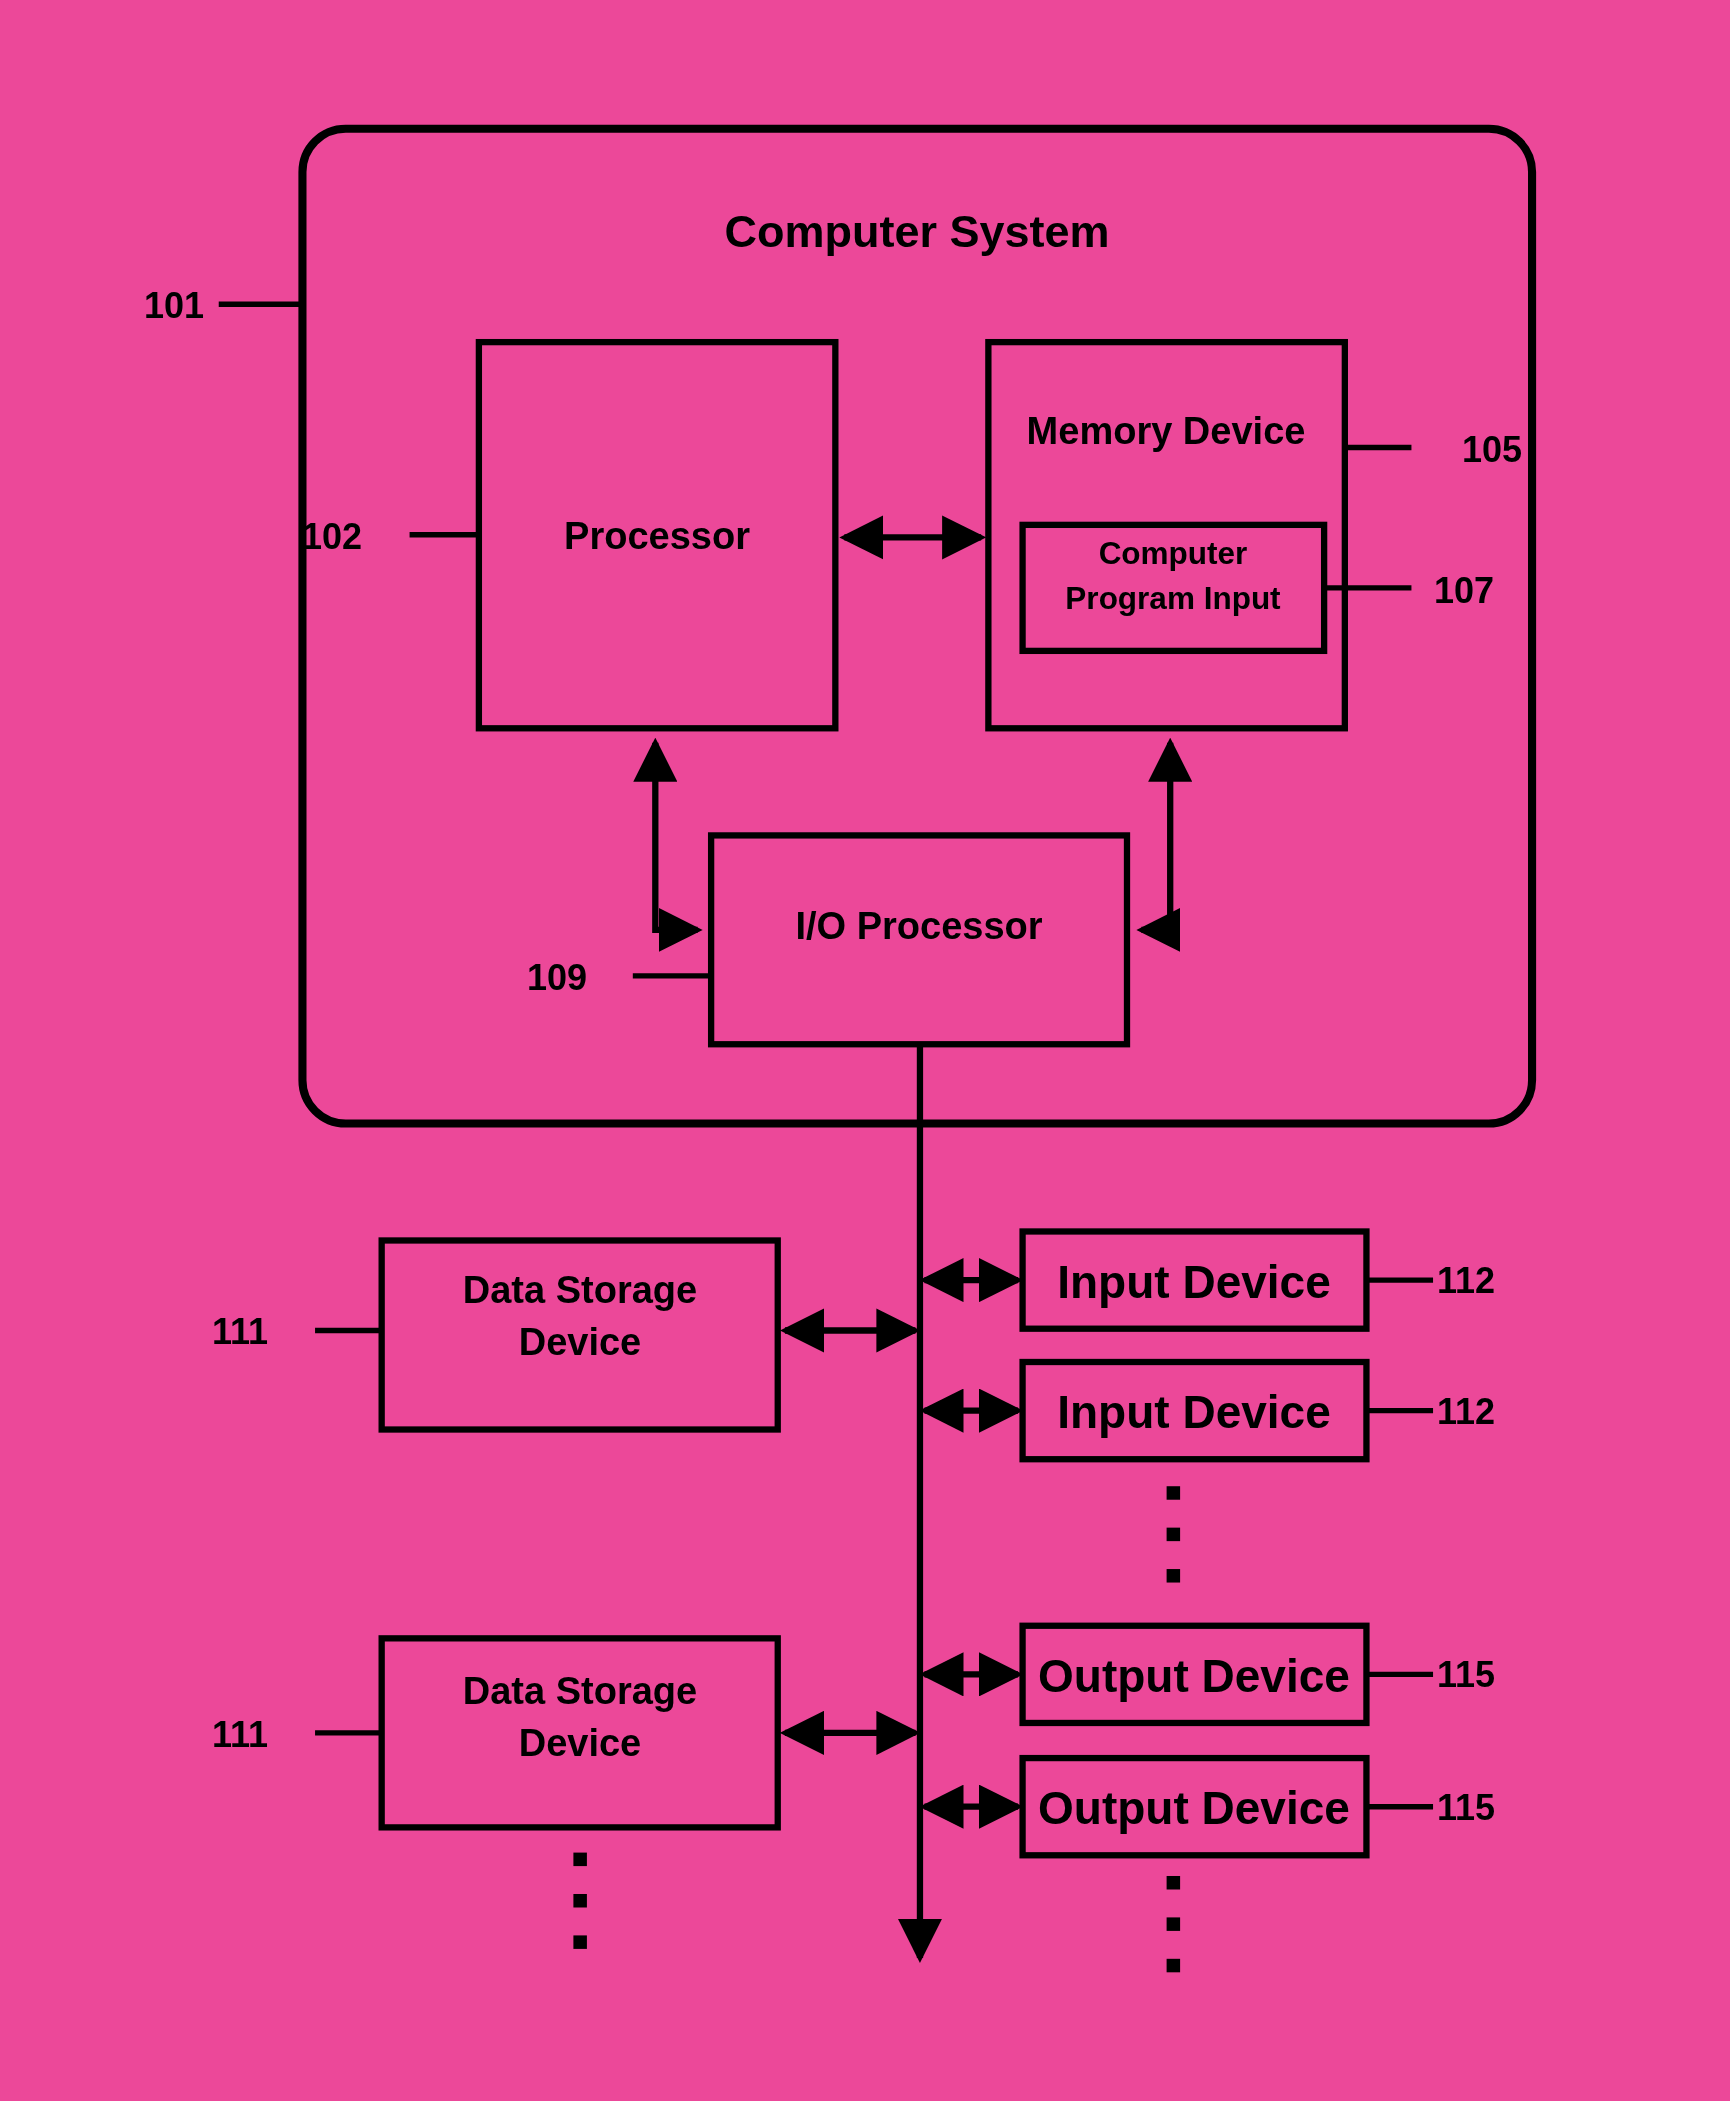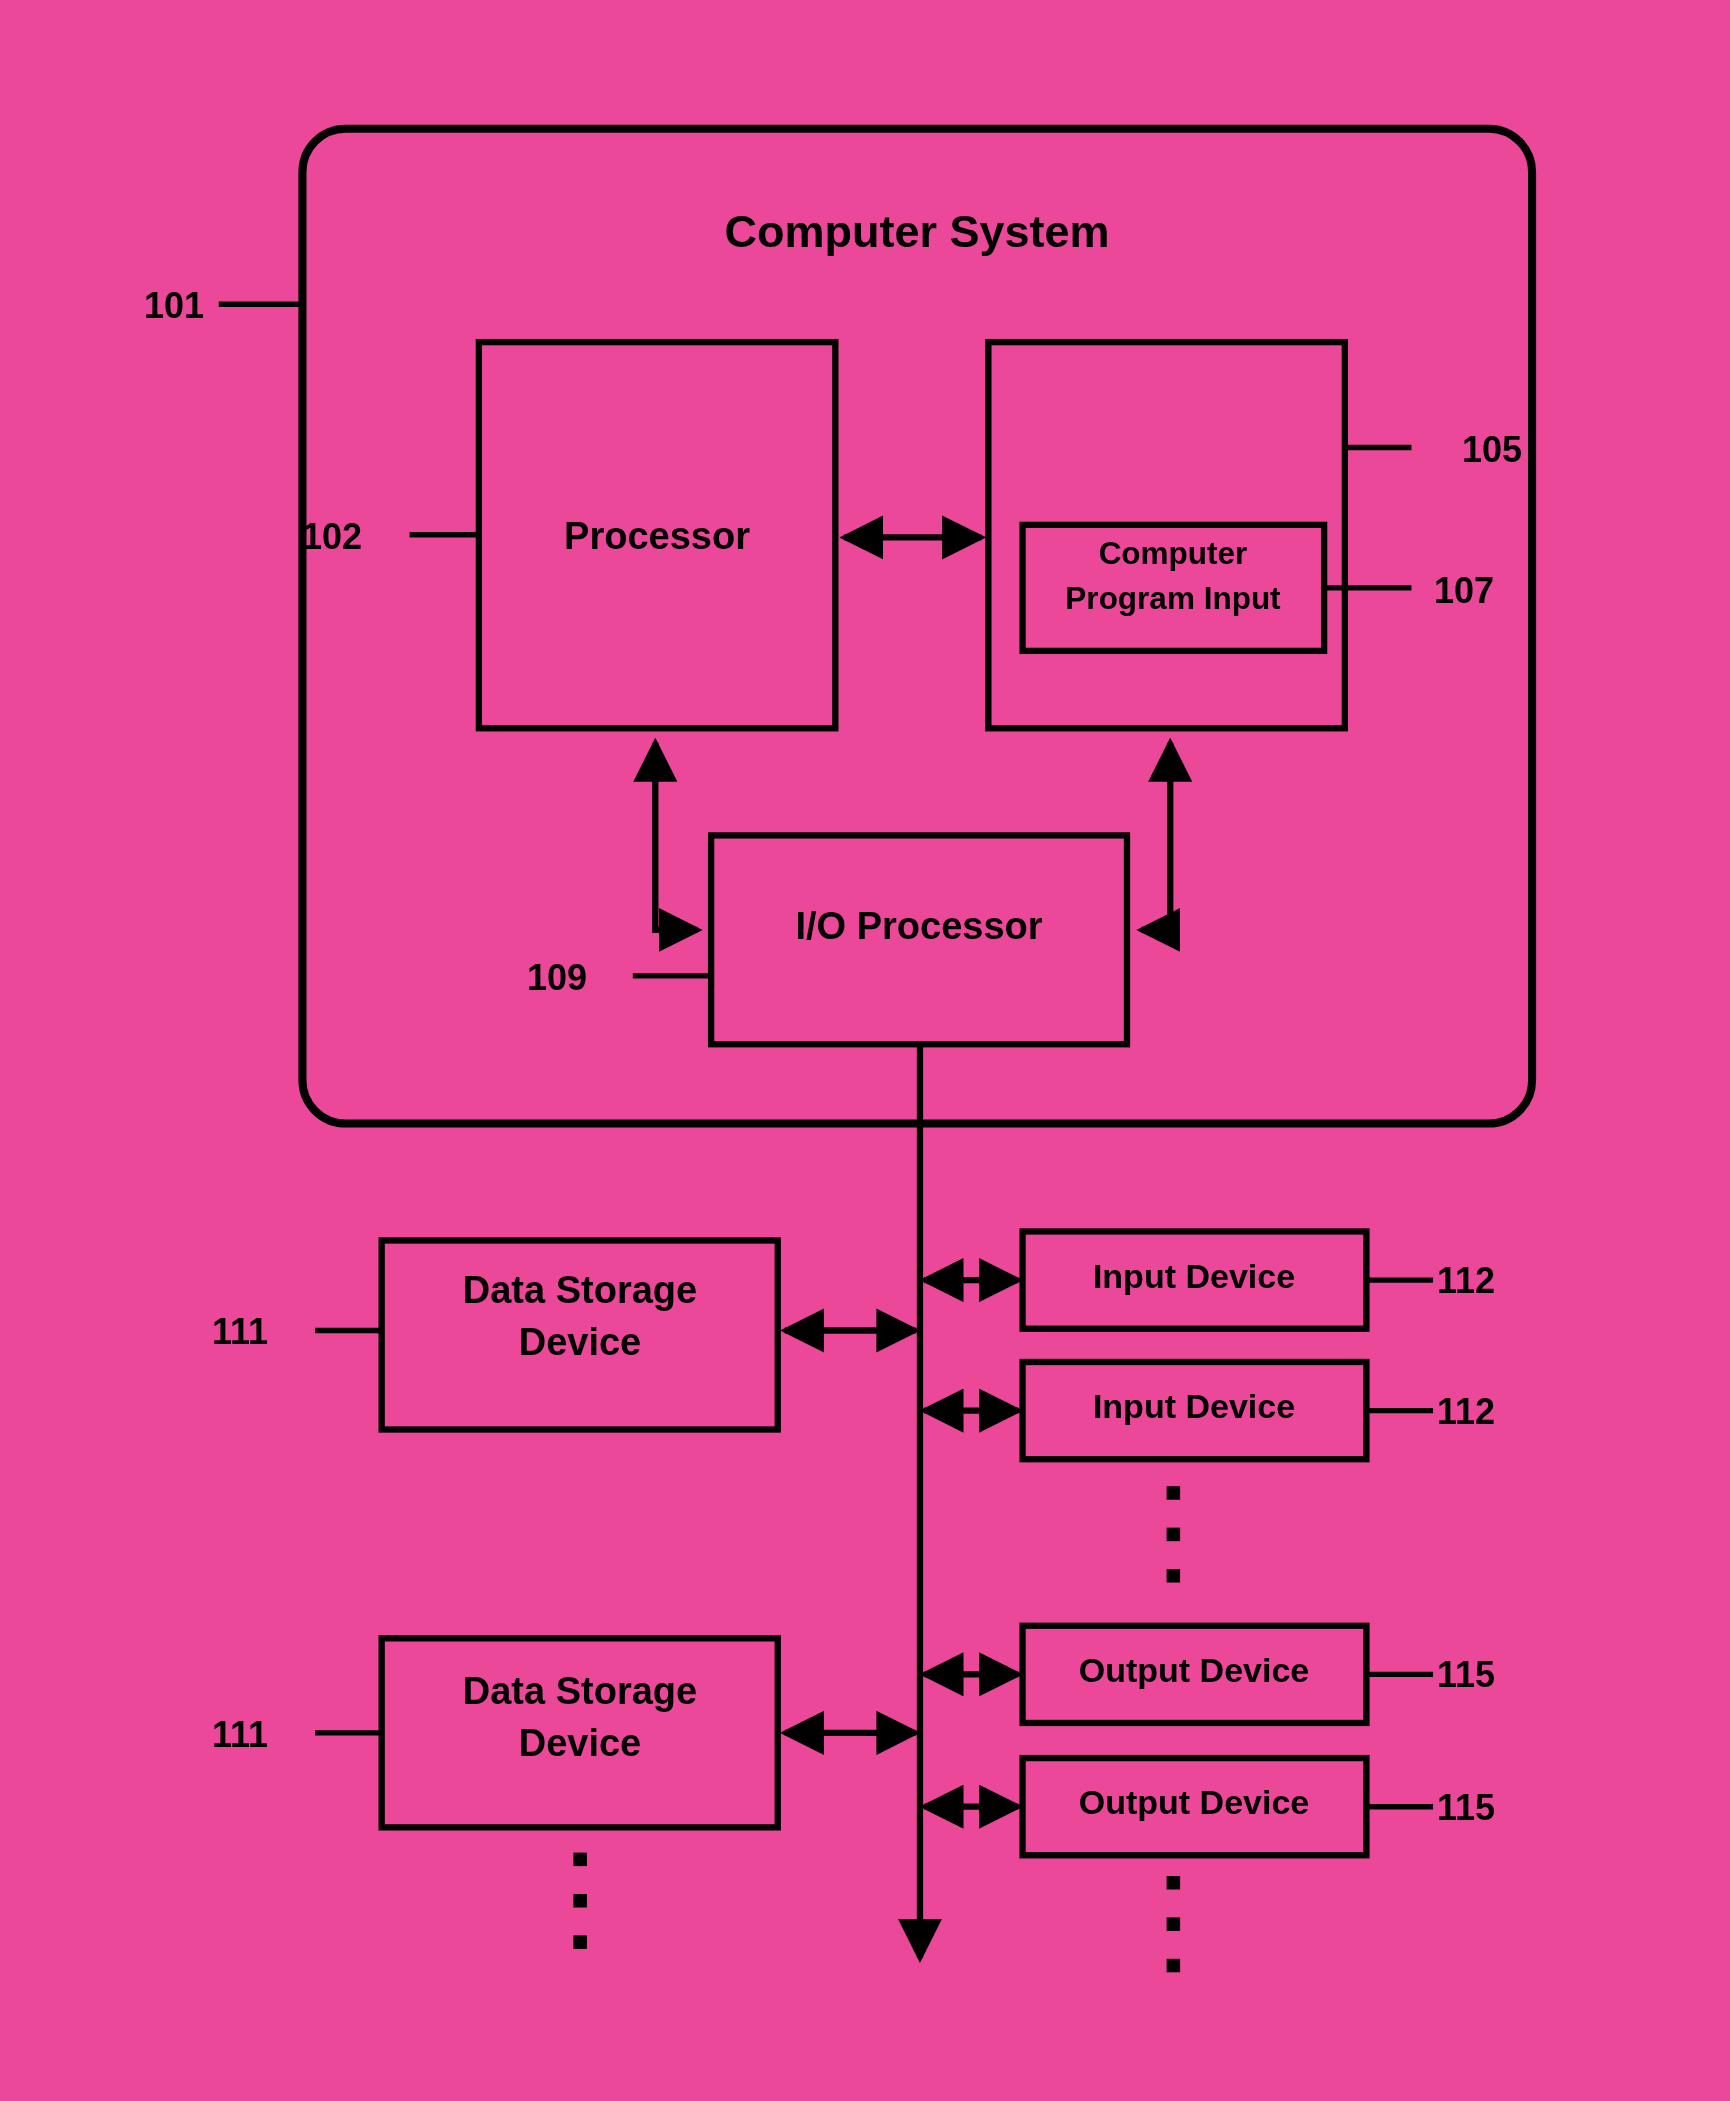--- a/index.html
+++ b/index.html
@@ -38,21 +38,21 @@
     position: absolute;
     font-family: "Liberation Sans", sans-serif;
     font-weight: bold;
     font-size: 36px;
     color: #000000;
     white-space: pre;
   }
   .title-text { font-size: 45px; }
   .box-text   { font-size: 38px; }
   .inner-text { font-size: 31.5px; }
-  .small-text { font-size: 34px; }
+  .small-text { font-size: 46px; }
 </style>
 </head>
 <body>
 
 <div id="figure-root">
 
   <svg id="figure-svg" viewBox="0 0 1923 2335">
     <defs>
       <marker id="ah" markerWidth="7" markerHeight="7" refX="6.2" refY="3.5" orient="auto" markerUnits="strokeWidth">
         <path d="M0,0 L7,3.5 L0,7 z" fill="#000000"></path>
@@ -130,20 +130,21 @@
   </svg>
 
   <div class="lbl title-text" style="left:302px; top:207px; width:1230px;">Computer System</div>
 
   <div class="ref" style="left:144px; top:285px;">101</div>
 
   <div class="lbl box-text" style="left:479px; top:515px; width:356px;">Processor</div>
 
   <div class="ref" style="left:302px; top:516px;">102</div>
 
+  <div class="lbl box-text" style="left:988px; top:410px; width:356px;">Memory Device</div>
 
   <div class="ref" style="left:1434px; top:429px;margin-left:28px;">105</div>
 
   <div class="lbl inner-text" style="left:1022px; top:536px; width:302px;">Computer</div>
   <div class="lbl inner-text" style="left:1022px; top:581px; width:302px;">Program Input</div>
 
   <div class="ref" style="left:1434px; top:570px;">107</div>
 
   <div class="lbl box-text" style="left:711px; top:905px; width:416px;">I/O Processor</div>
 

